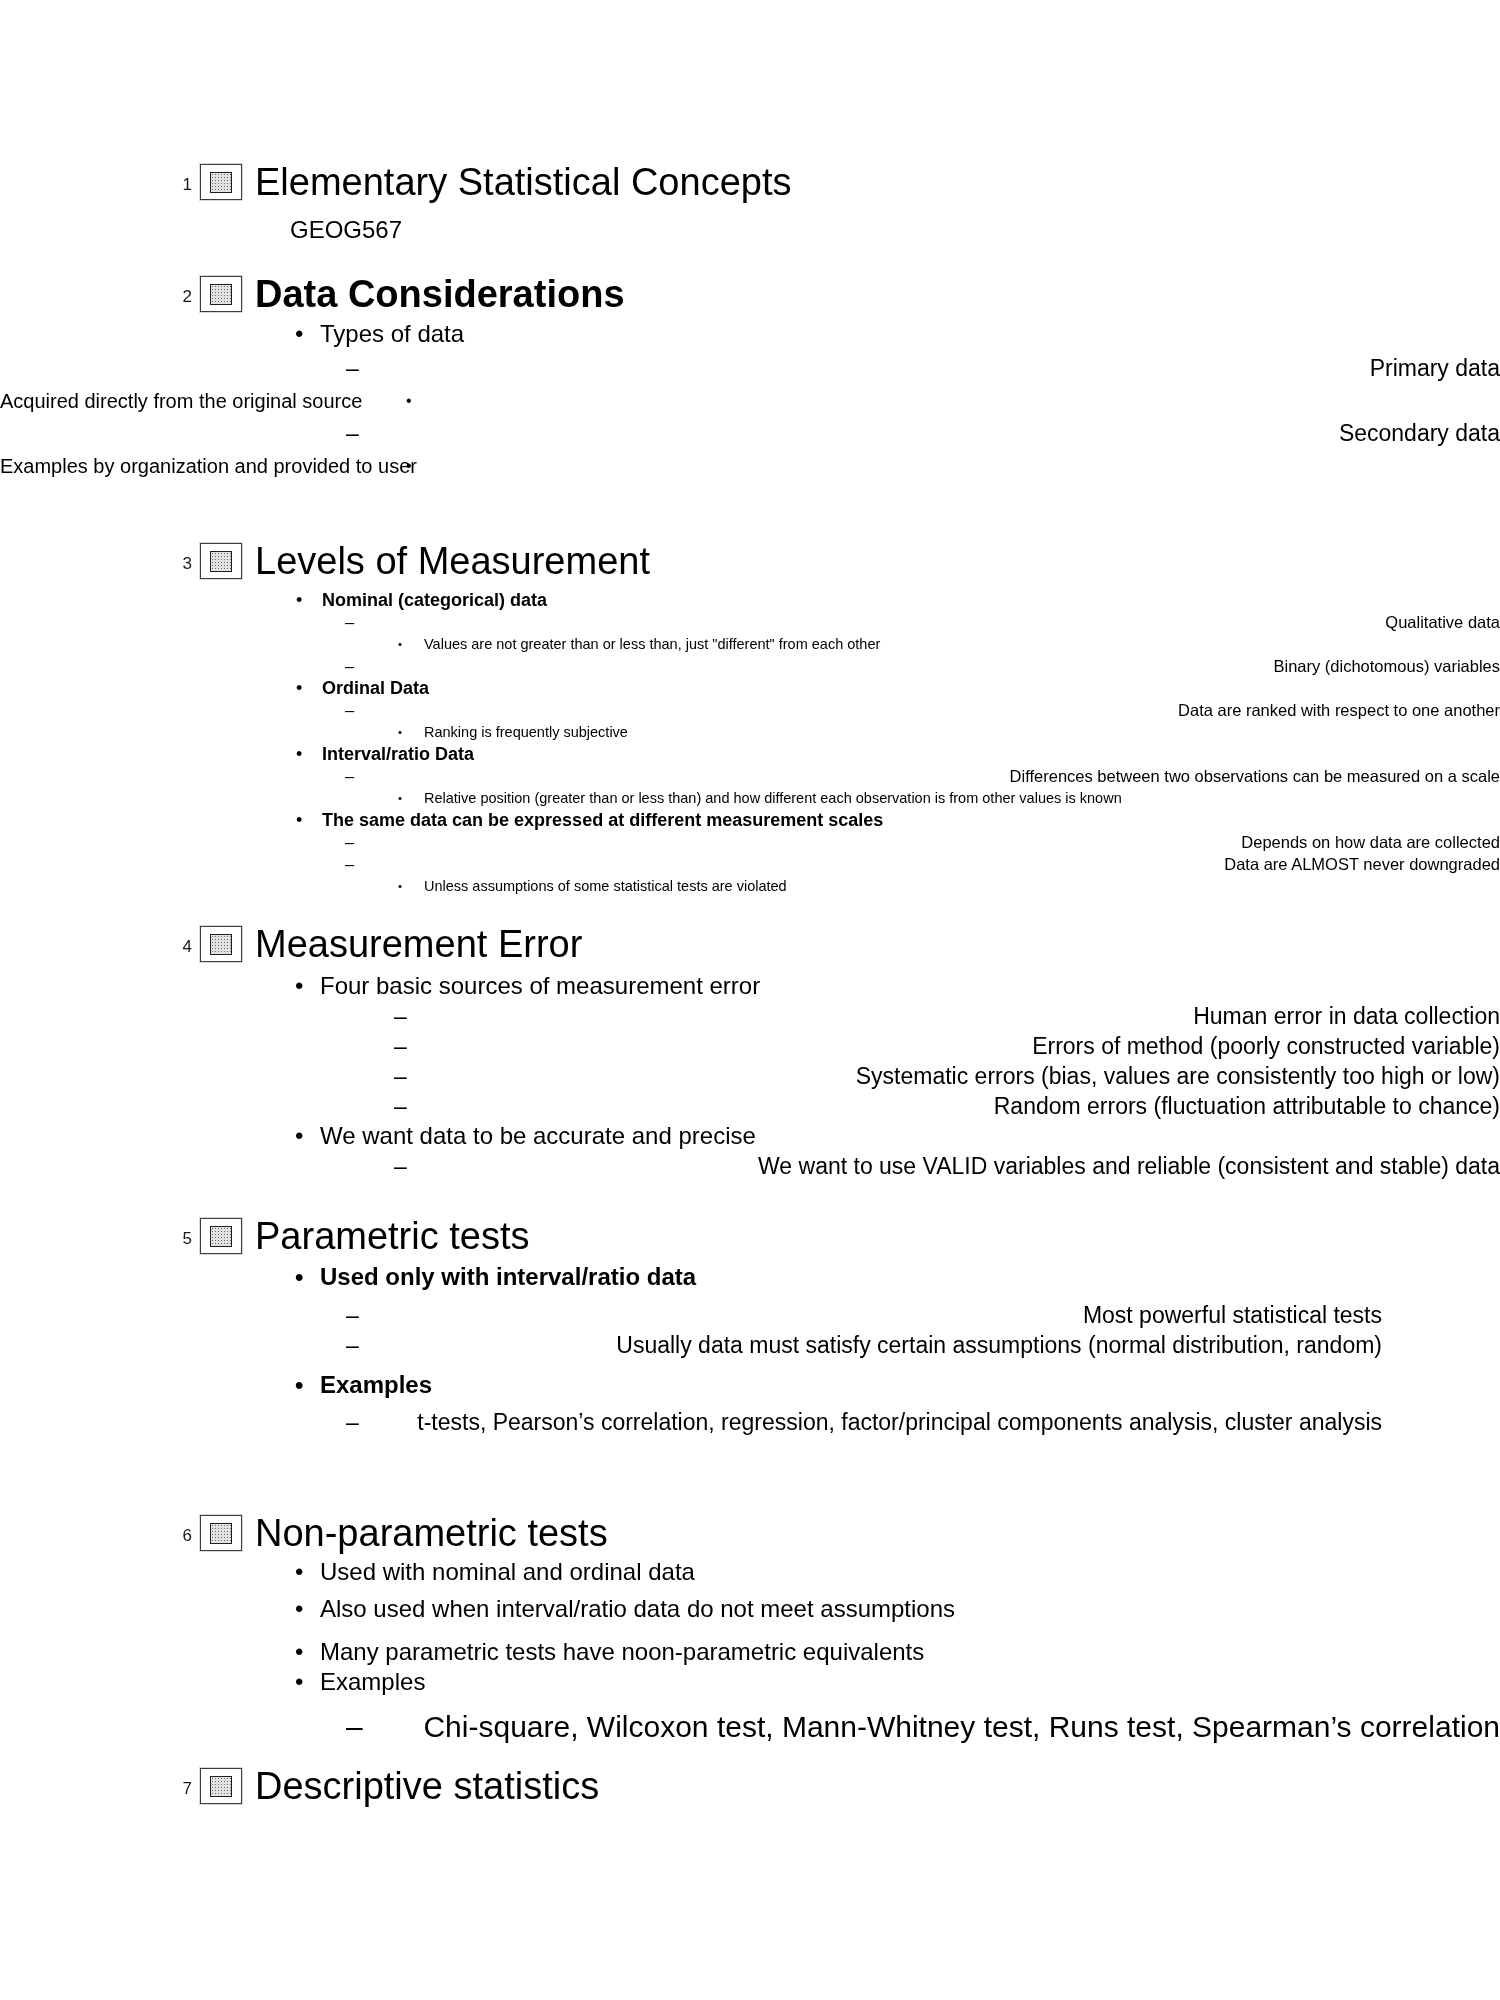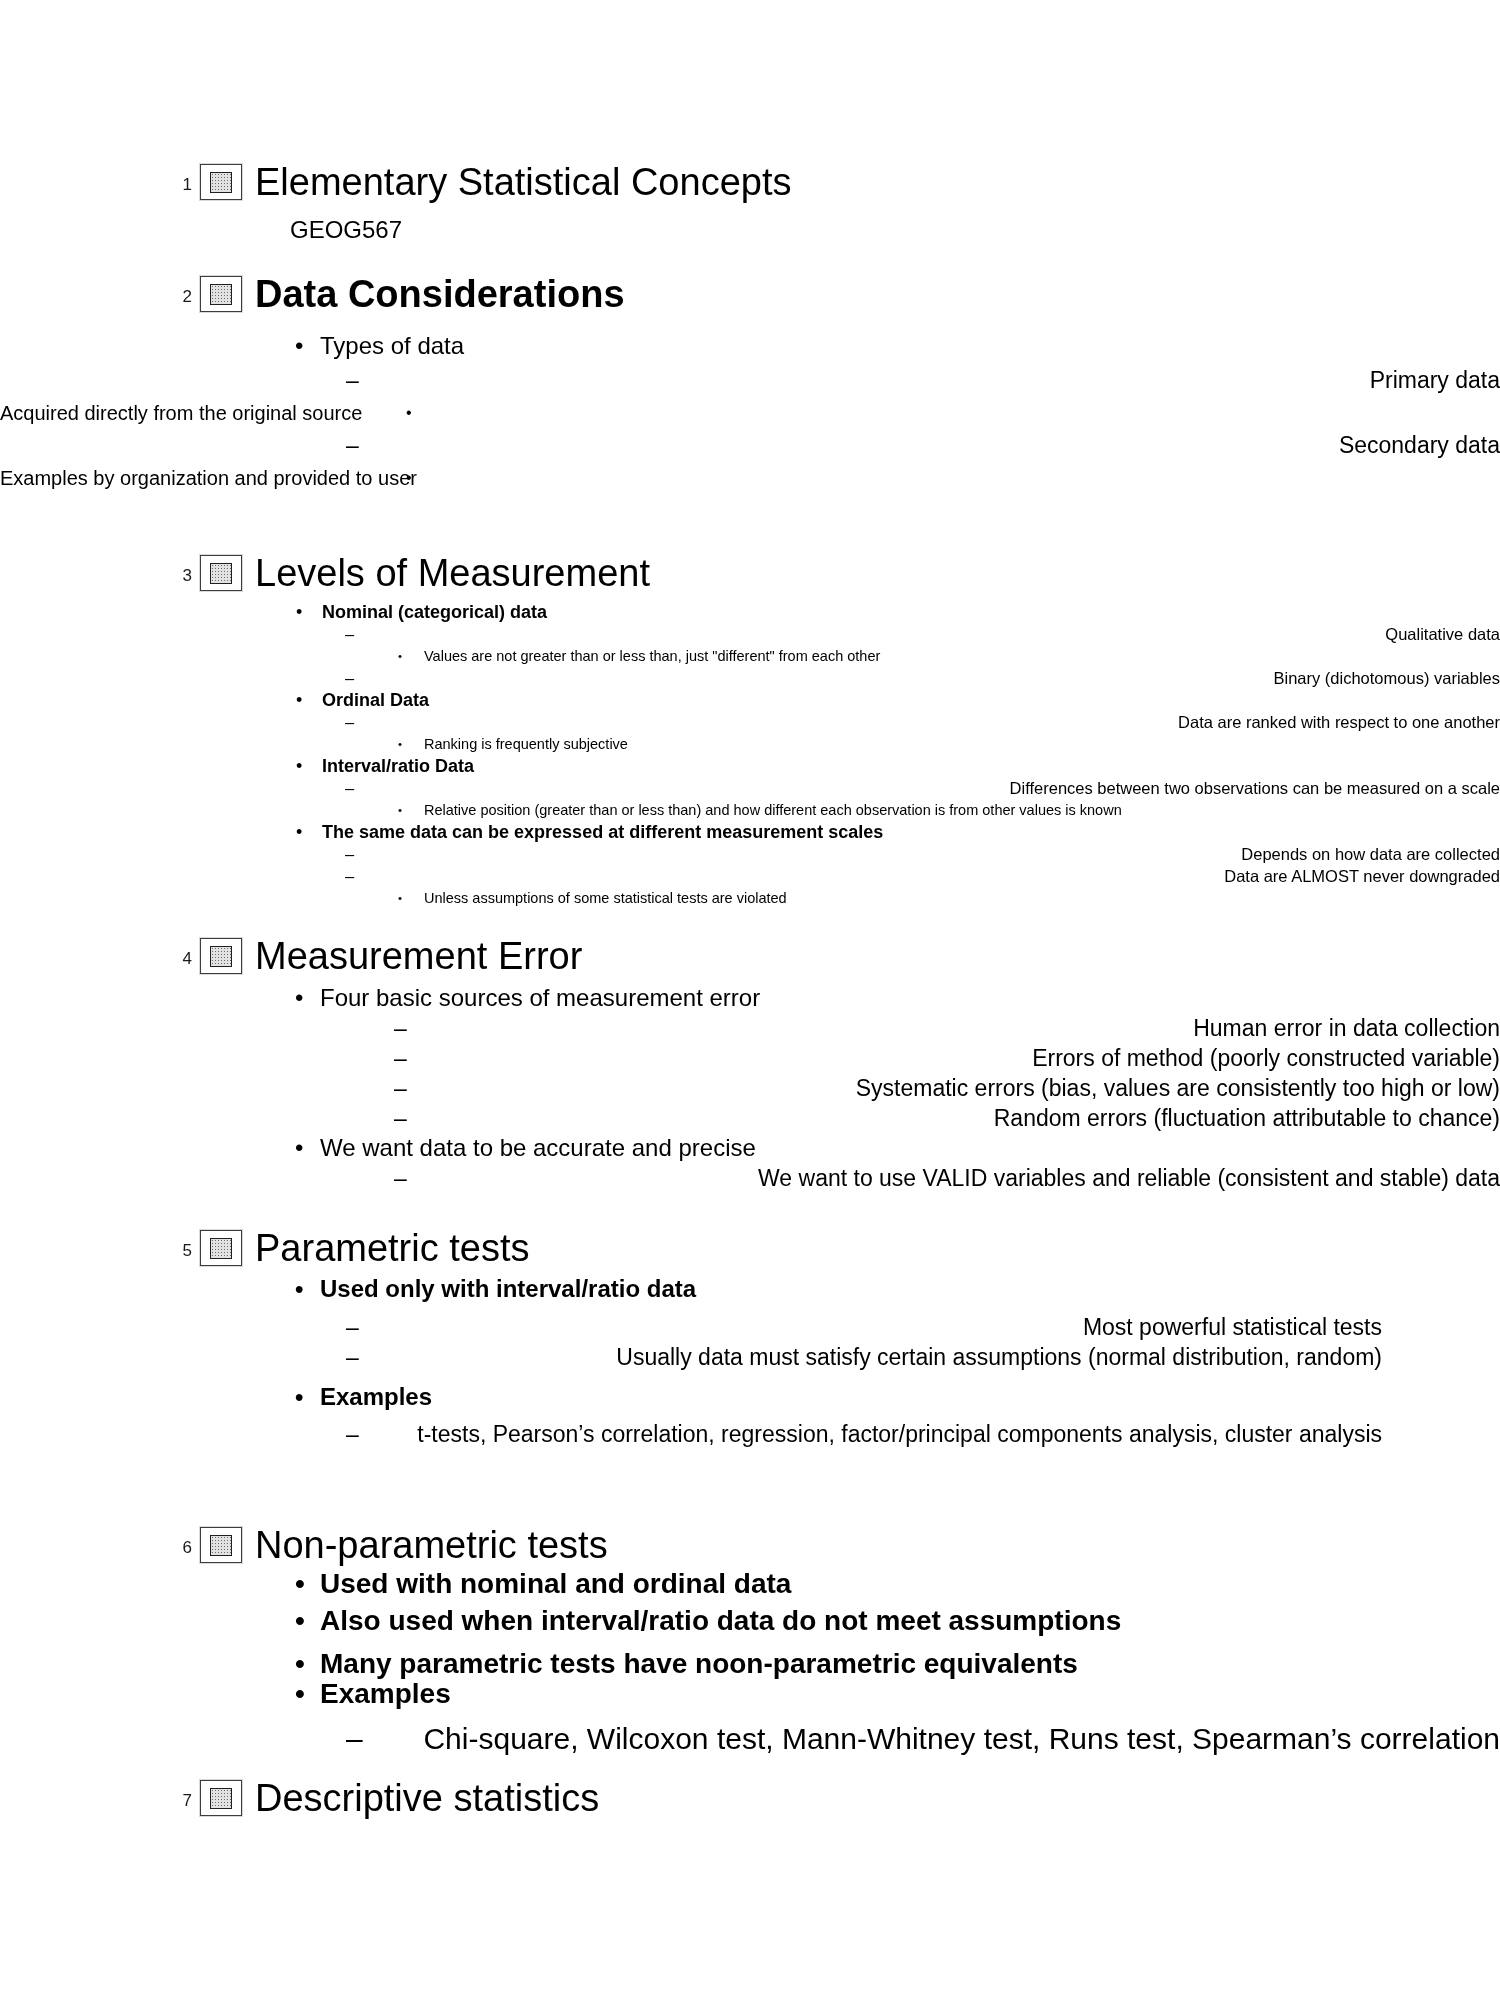--- a/index.html
+++ b/index.html
@@ -33,21 +33,21 @@
   p.l3 { }
   p.l3::before { content:"\2022"; position:absolute; left:406px; font-size:0.8em; }
   p.nb { padding-left:290px; }
   p.nb::before { content:none; }
 
   
   .s1 .items p { font-size:24px; line-height:34px; margin-top:9px; }
 
   
   .s2 { margin-top:25px; }
-  .s2 .items { margin-top:12px; }
+  .s2 .items { }
   .s2 .items .l1 { font-size:24px; line-height:36px; }
   .s2 .items .l2 { font-size:23px; line-height:33px; }
   .s2 .items .l3 { font-size:20px; line-height:32px; }
 
   
   .s3 { margin-top:57px; }
   .s3 .items { margin-top:6px; }
   .s3 .items p { line-height:22px; }
   .s3 .items .l1 { font-size:18px; font-weight:700; padding-left:322px; }
   .s3 .items .l1::before { left:296px; font-weight:400; }
@@ -67,21 +67,21 @@
   .s5 { margin-top:33px; }
   .s5 .items { margin-top:4px; }
   .s5 .items p { line-height:30px; }
   .s5 .items .l1 { font-size:24px; font-weight:600; }
   .s5 .items .l2 { font-size:23px; max-width:1010px; }
 
   
   .s6 { margin-top:74px; }
   .s6 .items { margin-top:2px; }
   .s6 .items p { line-height:30px; }
-  .s6 .items .l1 { font-size:28px; font-weight:700; }
+  .s6 .items .l1 { font-size:24px; font-weight:400; }
   .s6 .items .l2 { font-size:30px; }
 
   
   .s7 { margin-top:22px; }
 
   .mt7 { margin-top:7px !important; }
   .mt8 { margin-top:8px !important; }
   .mt10 { margin-top:10px !important; }
   .mt13 { margin-top:13px !important; }
   .mt15 { margin-top:15px !important; }

